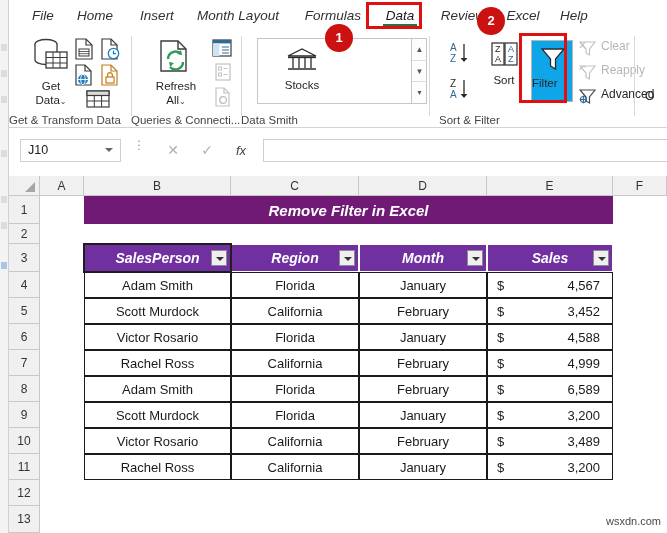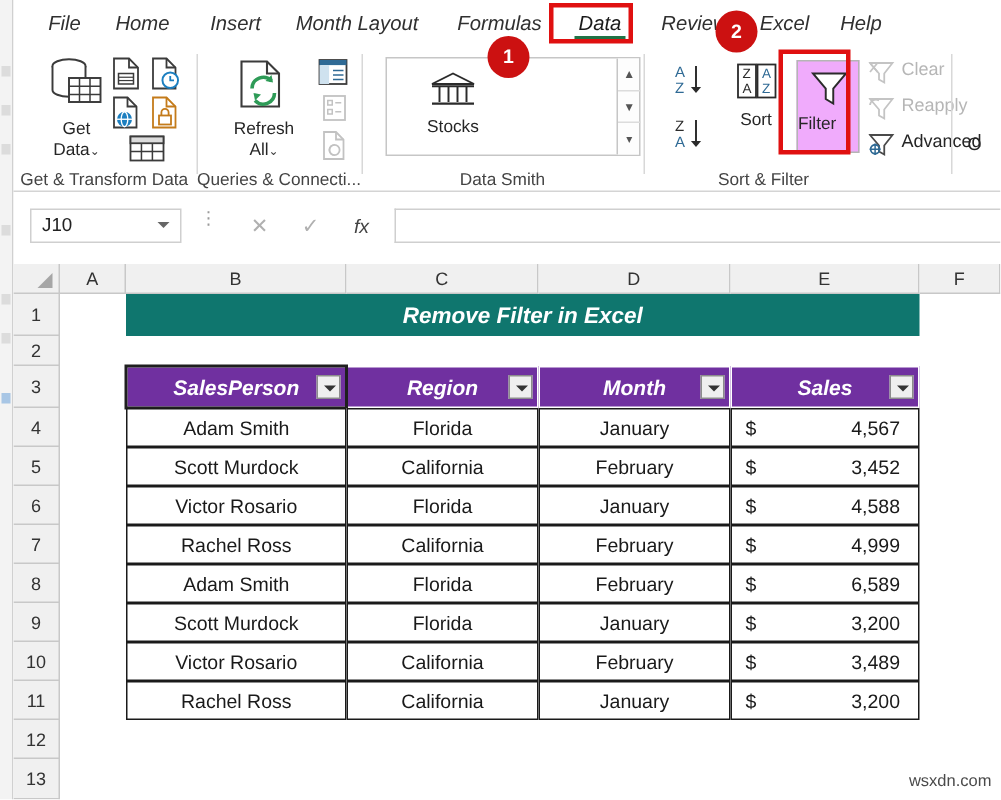--- a/index.html
+++ b/index.html
@@ -23,40 +23,40 @@
   .tab-underline { position:absolute; height:2px; background:#217346; }
 
   .redbox { position:absolute; border:3px solid #e01010; background:transparent;
             pointer-events:none; }
 
   
   .ribbon { position:absolute; left:9px; top:30px; width:658px; height:98px;
             background:#ffffff; border-bottom:1px solid #d4d4d4; }
   .grp { position:absolute; top:0; height:98px; }
   .grp-sep { position:absolute; top:6px; width:1px; height:80px; background:#d8d8d8; }
-  .grp-label { position:absolute; bottom:2px; width:100%; text-align:center;
+  .grp-label { position:absolute; bottom:2px; width:100%; text-align:left;
                font-size:11.5px; color:#444; white-space:nowrap; }
 
   .btn { position:absolute; text-align:center; cursor:default; }
   .btn-cap { font-size:11.5px; color:#262626; line-height:12.5px; white-space:nowrap; }
   .chev { font-size:8px; color:#404040; }
 
   .micro { position:absolute; }
 
   
   .gallery { position:absolute; border:1px solid #c6c6c6; background:#fff; }
   .gal-scroll { position:absolute; right:0; top:0; width:15px; height:100%;
                 border-left:1px solid #c6c6c6; background:#fdfdfd; }
   .gal-arrow { position:absolute; left:0; width:15px; height:100%;
                font-size:8px; color:#555; text-align:center; }
 
   .dim { color:#b6b6b6 !important; }
 
   
-  .filter-btn { position:absolute; background:#f0abfc; border:1px solid #b5b5b5;padding-left:28px; }
+  .filter-btn { position:absolute; background:#0ea5e9; border:1px solid #b5b5b5;padding-left:28px; }
 
   
   .badge { position:absolute; border-radius:50%; background:#cc1111;
            color:#fff; font-size:13px; font-weight:bold; text-align:center;
            font-family:"Liberation Sans", sans-serif; }
 
   
   .fbar { position:absolute; left:9px; top:128px; width:658px; height:48px;
           background:#ffffff; }
   .namebox { position:absolute; left:11px; top:11px; width:101px; height:23px;
@@ -80,21 +80,21 @@
             font-size:12px; color:#333; text-align:center; line-height:20px; }
   .corner { position:absolute; left:0; top:0; width:31px; height:20px;
             background:#f0f0f0; border-bottom:1px solid #c8c8c8;
             border-right:1px solid #c8c8c8; }
   .corner i { position:absolute; right:4px; bottom:3px; width:0;height:0;
               border-left:10px solid transparent; border-bottom:10px solid #a6a6a6; }
   .rowhdr { position:absolute; left:0; width:31px; background:#f0f0f0;
             border-bottom:1px solid #c8c8c8; border-right:1px solid #c8c8c8;
             font-size:12px; color:#333; text-align:center; }
 
-  .titlecell { position:absolute; background:#0f766e; color:#ffffff;
+  .titlecell { position:absolute; background:#701a75; color:#ffffff;
                font-style:italic; font-weight:bold; font-size:15px;
                display:flex; align-items:center; justify-content:center; }
 
   .thcell { position:absolute; background:#7030a0; color:#ffffff;
             font-style:italic; font-weight:bold; font-size:14px;
             border:1px solid #ffffff;
             display:flex; align-items:center; justify-content:center; }
   .fdrop { position:absolute; right:3px; top:50%; margin-top:-8px;
            width:16px; height:16px; background:#efefef; border:1px solid #8c8c8c; }
   .fdrop i { position:absolute; left:4px; top:6px; width:0;height:0;

